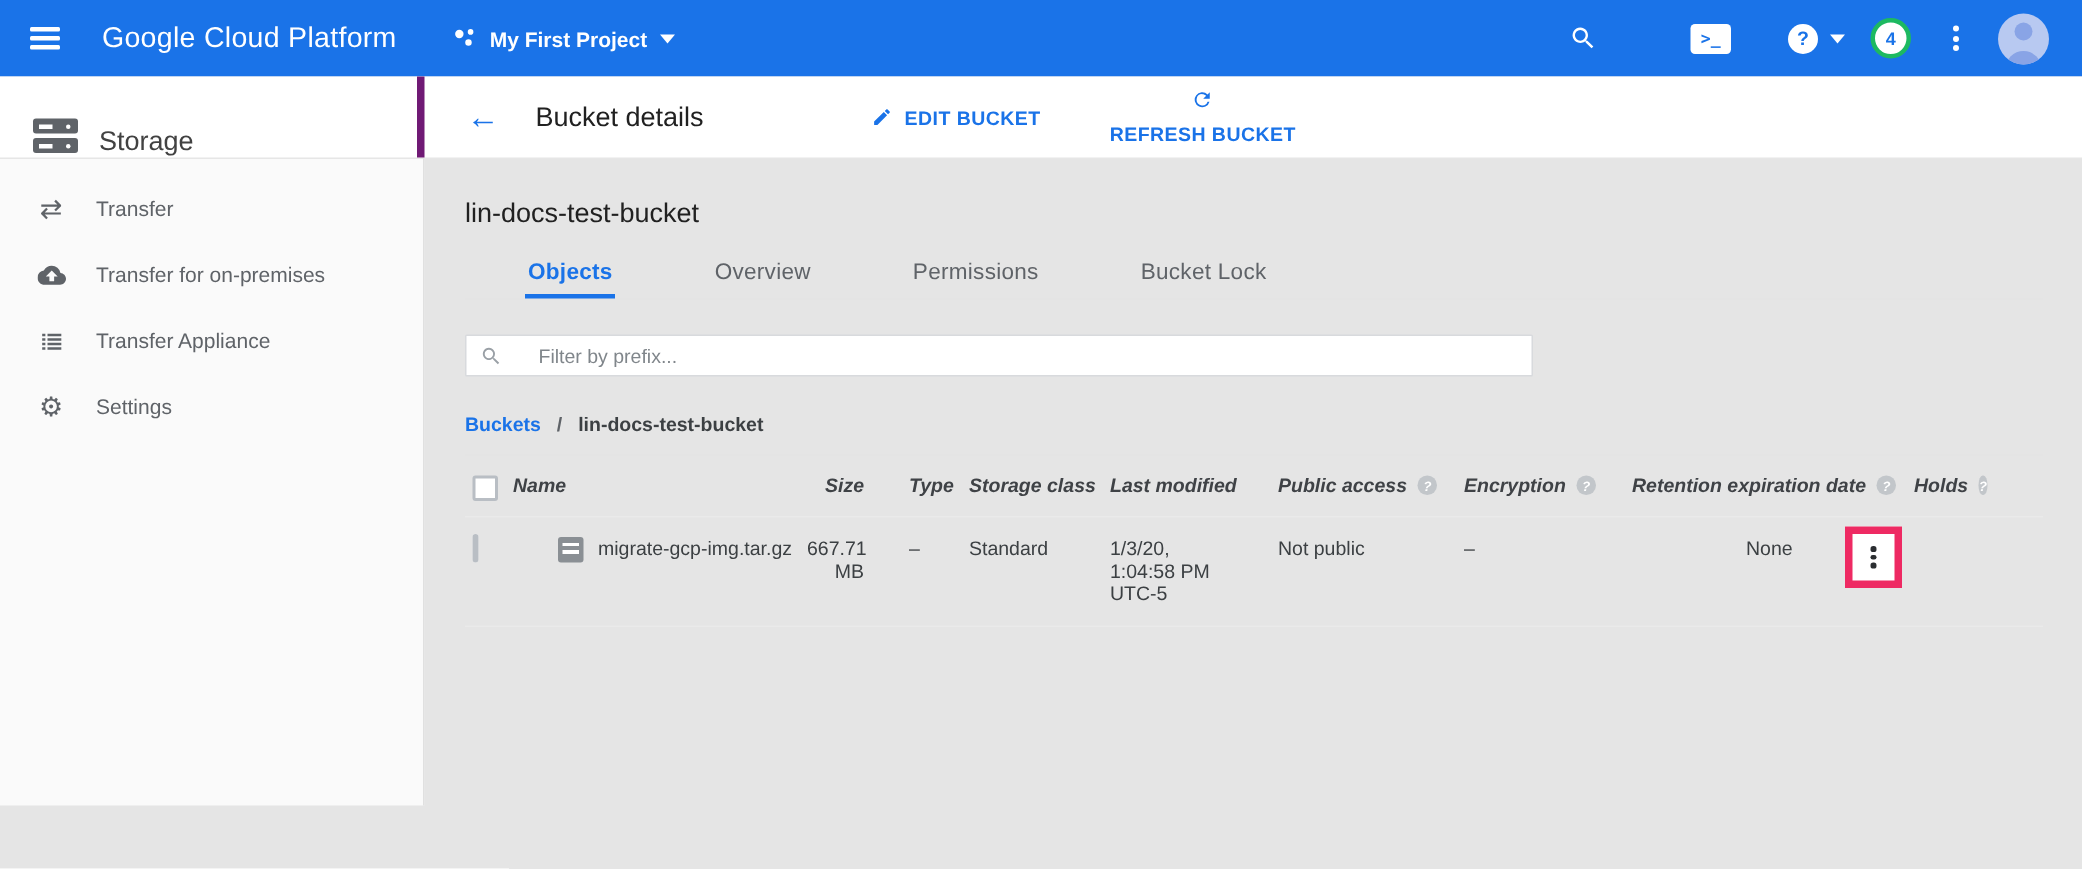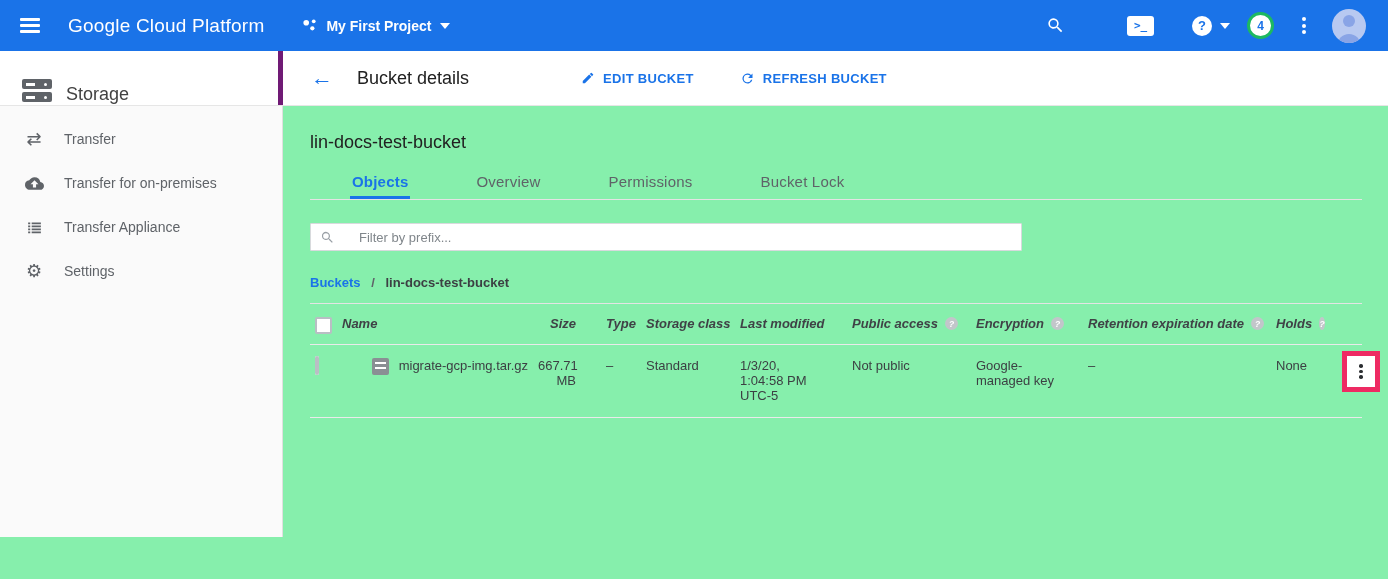--- a/index.html
+++ b/index.html
@@ -1,17 +1,17 @@
 <!DOCTYPE html>
 <html><head>
 <meta charset="utf-8">
 <style>
   html,body{margin:0;padding:0;background:#fff;}
   body{width:1388px;height:579px;font-family:"Liberation Sans",sans-serif;overflow:hidden;}
-  .screen{position:relative;width:1388px;height:579px;background:#86efac;}
+  .screen{position:relative;width:1388px;height:579px;background:#e5e5e5;}
 
   
   .topbar{height:51px;background:#1a73e8;display:flex;align-items:center;color:#fff;}
   .hamburger{margin-left:20px;width:20px;cursor:pointer;}
   .hamburger span{display:block;width:20px;height:2.5px;background:#fff;margin:3.5px 0;border-radius:1px;}
   .brand{font-size:19px;margin-left:28px;letter-spacing:.2px;white-space:nowrap;}
   .project{display:flex;align-items:center;margin-left:38px;font-size:14px;font-weight:bold;gap:9px;cursor:pointer;}
   .caret{width:0;height:0;border-left:5px solid transparent;border-right:5px solid transparent;border-top:6px solid #fff;}
   .tb-spacer{flex:1;}
   .tb-ic{display:flex;align-items:center;justify-content:center;cursor:pointer;}
@@ -31,21 +31,21 @@
   .storage-icon{margin-left:22px;}
   .bar{width:30px;height:10px;background:#5f6368;border-radius:2px;position:relative;margin:3px 0;}
   .bar::before{content:"";position:absolute;left:4px;top:3.5px;width:9px;height:3px;background:#fff;}
   .bar::after{content:"";position:absolute;right:5px;top:3.5px;width:3px;height:3px;background:#fff;border-radius:50%;}
   .product-title{margin-left:14px;font-size:18px;color:#424242;}
   .sub-right{display:flex;align-items:center;flex:1;}
   .back{margin-left:28px;color:#1a73e8;font-size:22px;line-height:1;cursor:pointer;}
   .page-title{margin:0 0 0 24px;font-size:18px;font-weight:400;color:#212121;}
   .hdr-btn{display:flex;align-items:center;gap:8px;background:none;border:none;color:#1a73e8;font-family:inherit;font-weight:bold;font-size:13px;letter-spacing:.3px;cursor:pointer;padding:0;}
   .hdr-btn.first{margin-left:112px;}
-  .hdr-btn.second{margin-left:46px;}
+  .hdr-btn.second{margin-left:46px;flex-direction:column;}
 
   
   .bodyrow{display:flex;height:473px;align-items:flex-start;}
   .sidebar{flex:0 0 283px;width:283px;height:431px;background:#fafafa;border-right:1px solid #e0e0e0;box-sizing:border-box;padding-top:11px;}
   .side-item{height:44px;display:flex;align-items:center;font-size:14px;color:#5f6368;cursor:pointer;}
   .side-item.selected{background:#e8eaed;color:#1a73e8;}
   .side-icon{width:22px;margin-left:23px;display:flex;justify-content:center;align-items:center;font-size:18px;color:#5f6368;}
   .side-item.selected .side-icon{color:#1a73e8;}
   .side-label{margin-left:19px;}
 
@@ -248,22 +248,20 @@
               <div class="cell" style="width: 32px;"><span class="cb"></span></div>
               <div class="cell namecell" style="width: 196px;"><span class="doc"></span><span>migrate-gcp-img.tar.gz</span></div>
               <div class="cell right" style="width: 44px;">667.71
 MB</div>
               <div class="cell" style="width: 64px; padding-left: 24px;">–</div>
               <div class="cell" style="width: 94px;">Standard</div>
               <div class="cell" style="width: 112px;">1/3/20,
 1:04:58 PM
 UTC-5</div>
               <div class="cell" style="width: 124px;">Not public</div>
-              <div class="cell" style="width: 112px;">Google-
-managed key</div>
               <div class="cell" style="width: 188px;">–</div>
               <div class="cell" style="width: 46px;">None</div>
               <div class="cell menucell" style="width: 40px;"><div class="annot" style="border-color: rgb(238, 42, 99);"><span class="vdots"><i></i><i></i><i></i></span></div></div>
             </div>
           </div>
       </div>
     </main>
   </div>
 </div>
 

